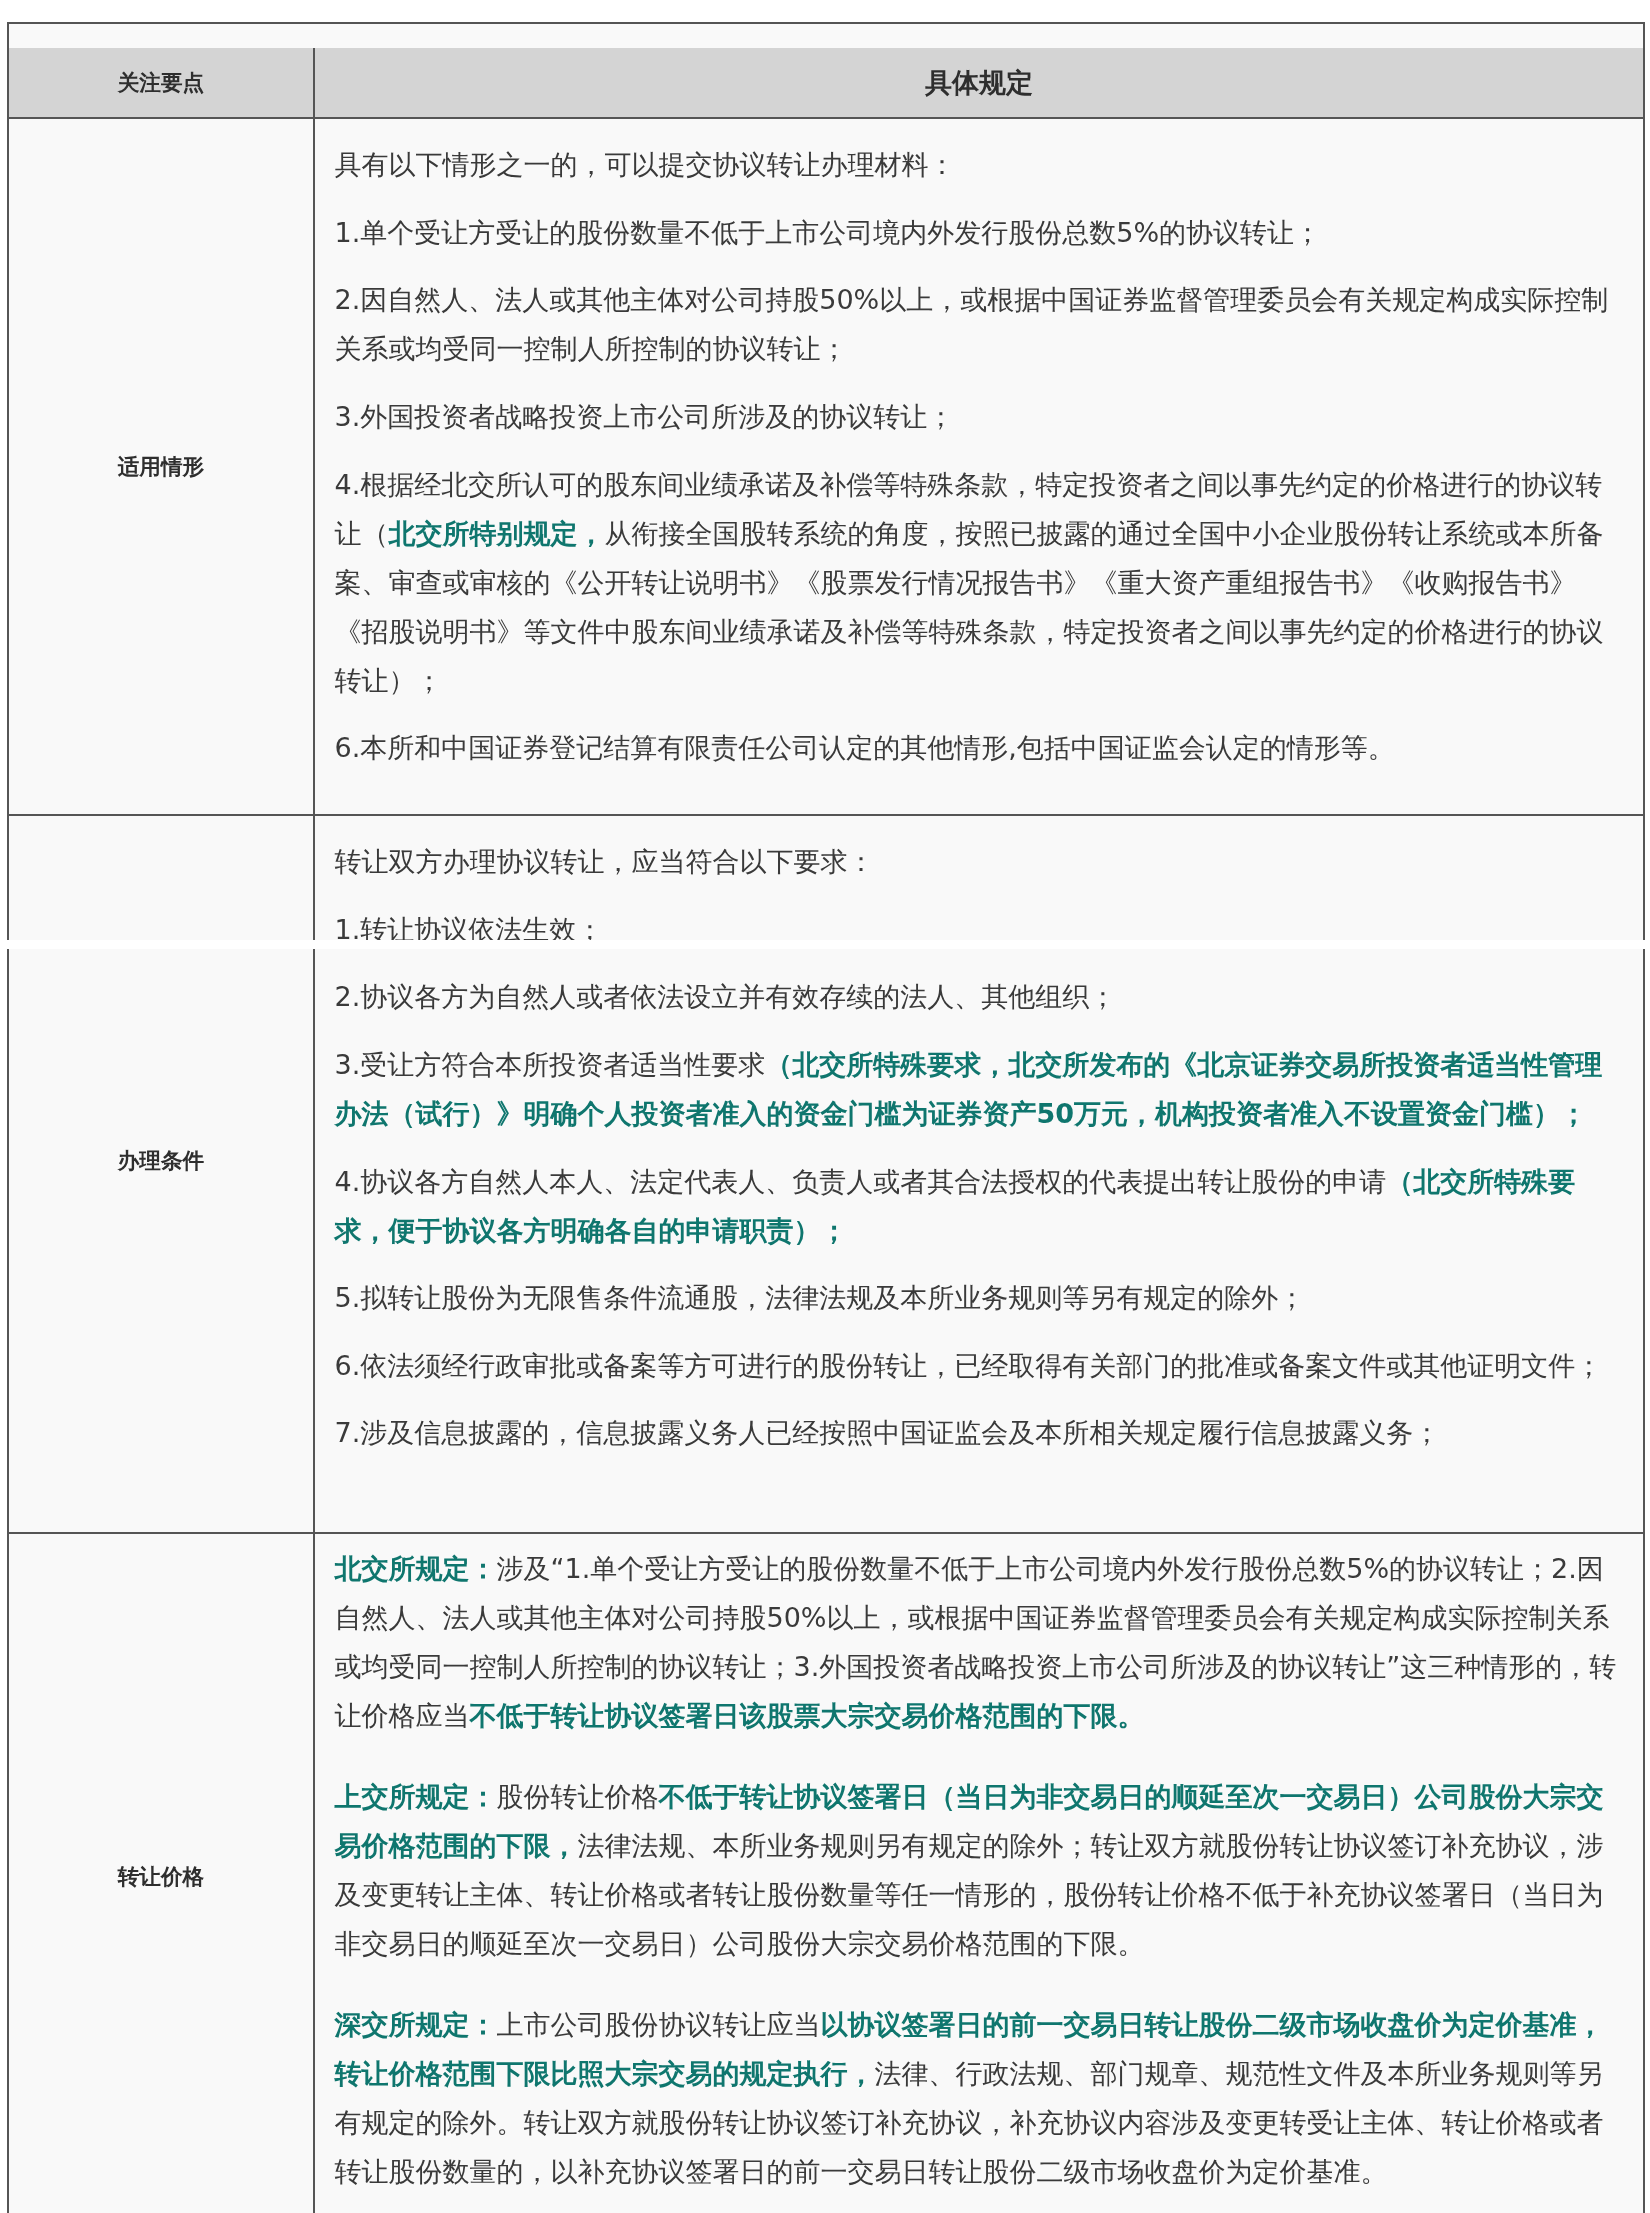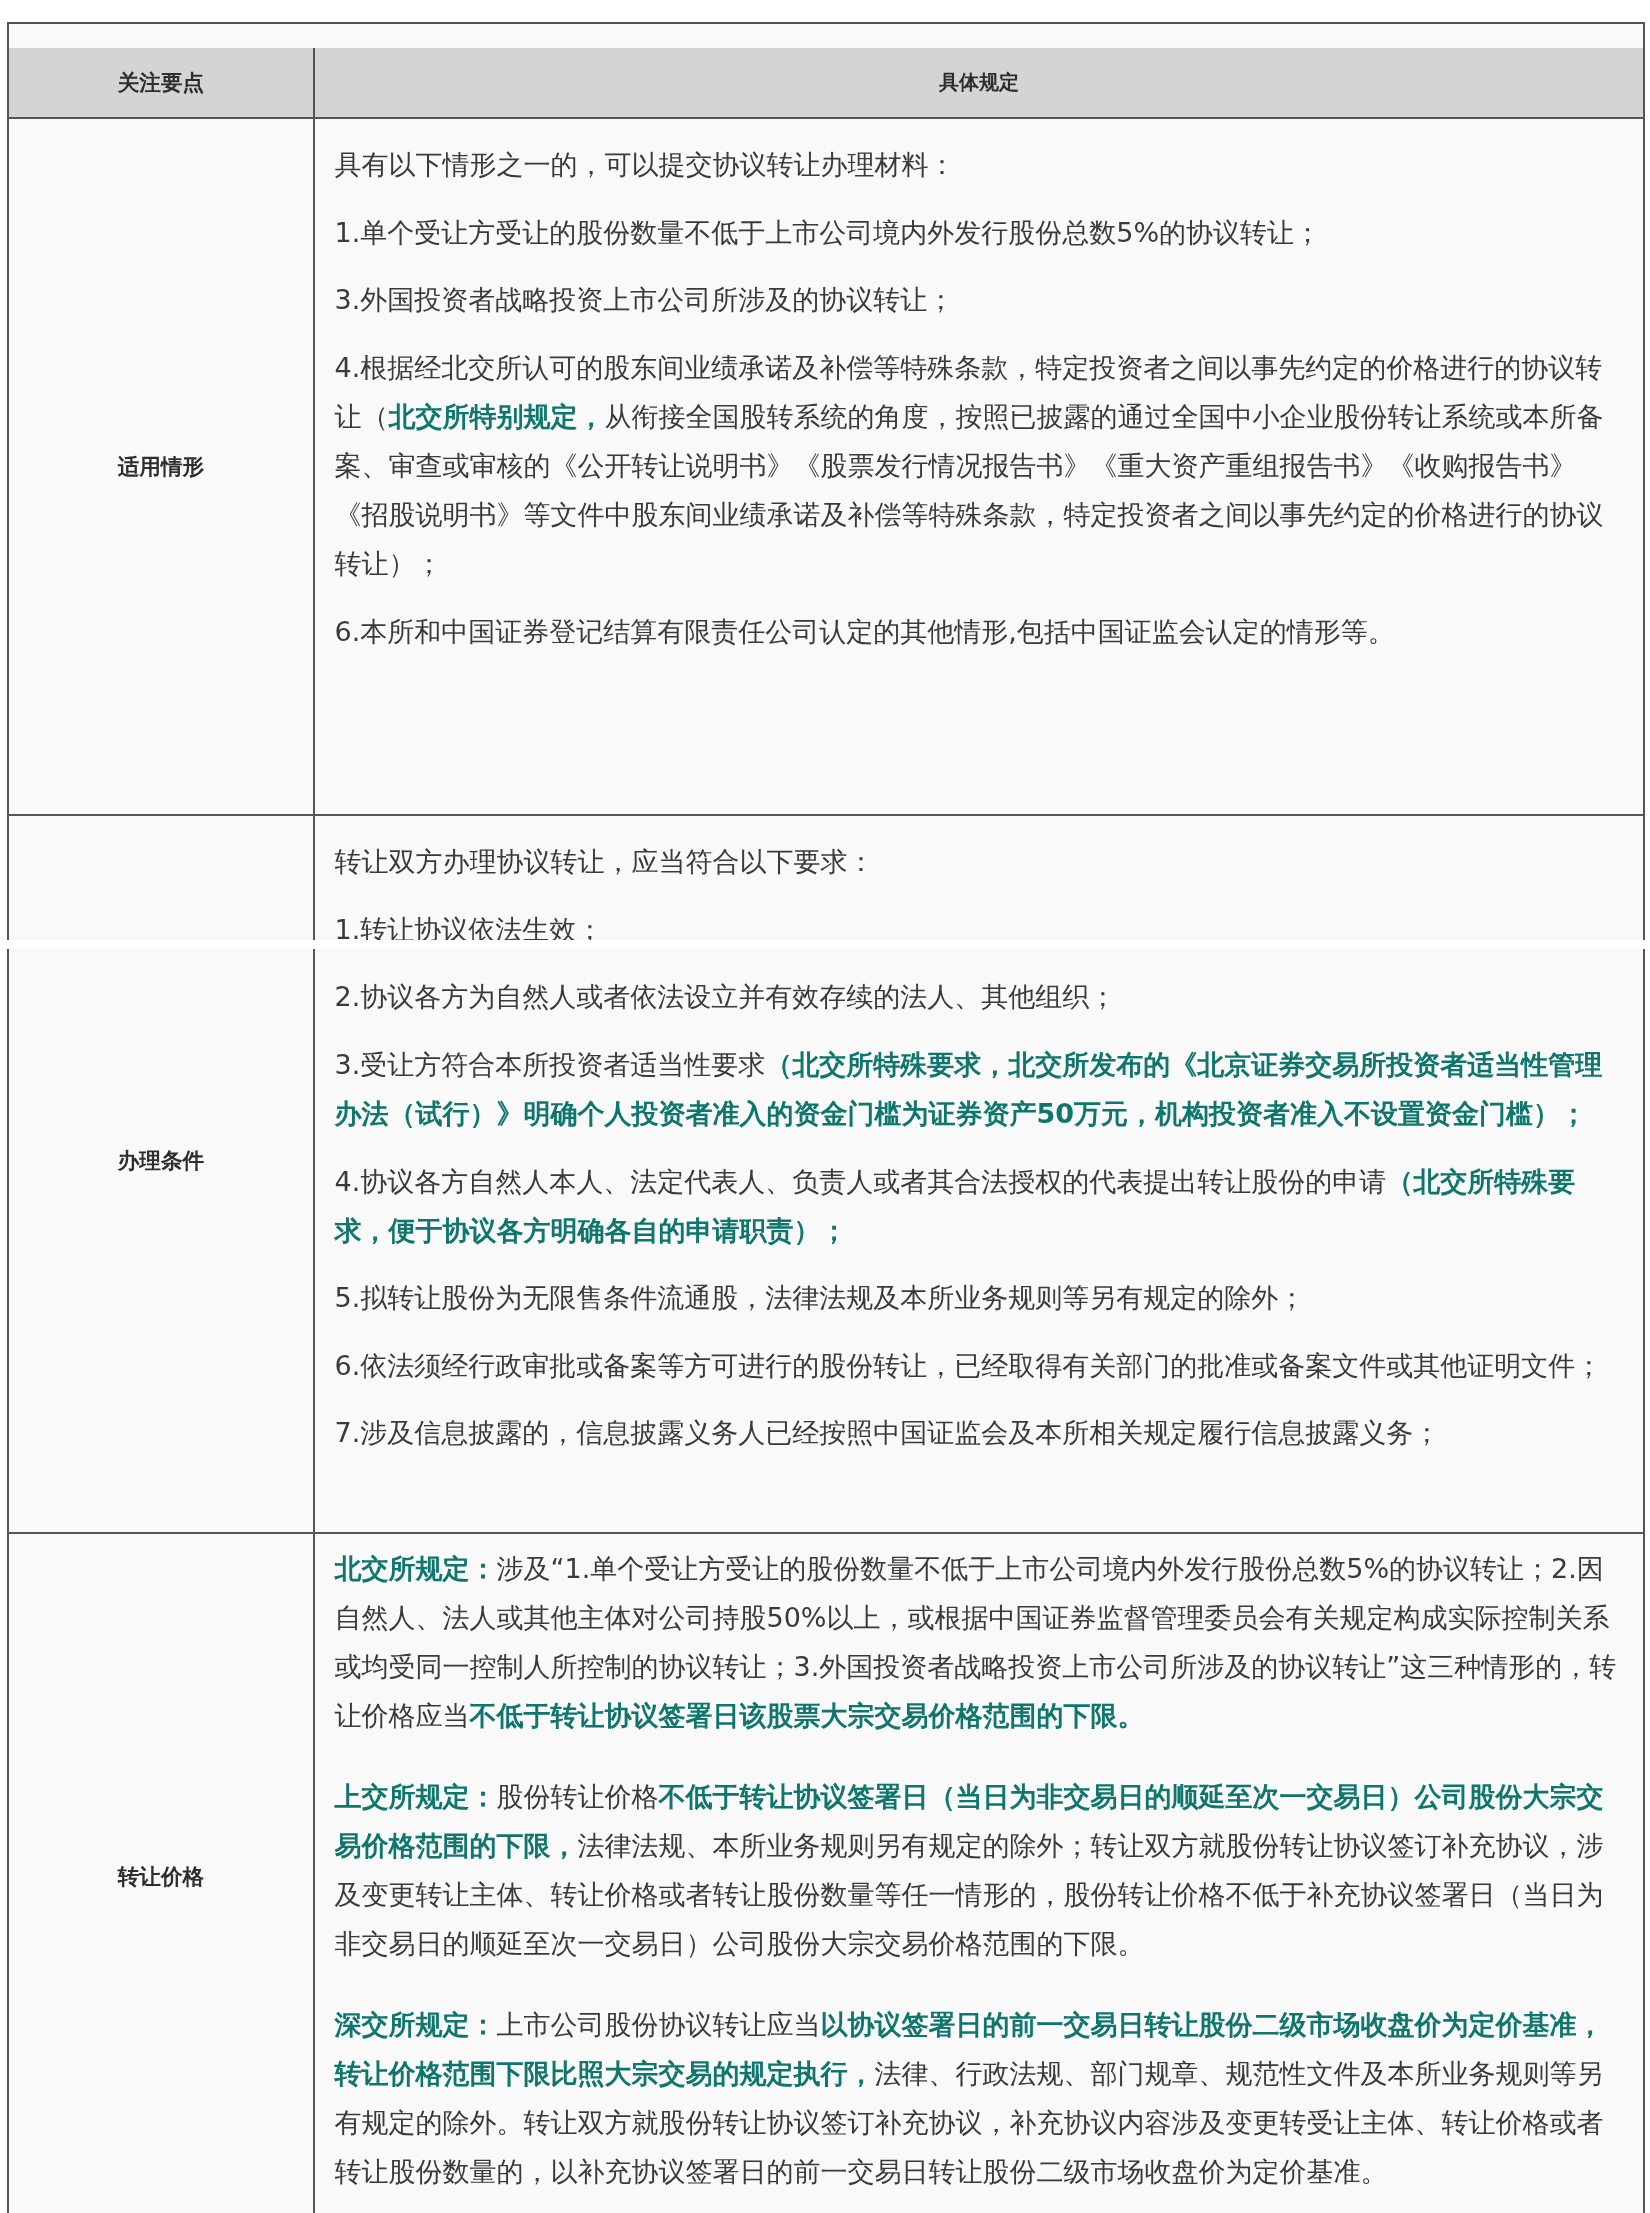--- a/index.html
+++ b/index.html
@@ -7,21 +7,21 @@
          font-family:"DejaVu Sans","Liberation Sans",sans-serif; color:#3a3a3a; }
   .table { position:absolute; left:6.9px; top:21.6px; width:1638px;
            border:2.9px solid #555555; box-sizing:border-box; background:#f9f9f9; }
   .row { display:flex; border-top:2.9px solid #555555; position:relative; }
   .row.header { border-top:none; background:#d4d4d4; height:69px;margin-top:24px; }
   .cell-key { width:306px; flex:0 0 306px; border-right:2.9px solid #555555; box-sizing:border-box;
               display:flex; align-items:center; justify-content:center;
               font-weight:bold; font-size:21.6px; color:#2e2e2e; }
   .cell-val { flex:1; box-sizing:border-box; padding:21.6px 17.6px 21.6px 19.6px; font-size:27px; line-height:49px; }
   .row.header .cell-val { display:flex; align-items:center; justify-content:center;
-                          font-weight:bold; font-size:20px; color:#2e2e2e; padding:7px; }
+                          font-weight:bold; font-size:27px; color:#2e2e2e; padding:7px; }
   .para { margin:0 0 18.6px 0; word-break:break-all; }
   .para:last-child { margin-bottom:0; }
   .row.price .para { margin-bottom:32px; }
   .row.price .para:last-child { margin-bottom:0; }
   .row.price .cell-val { padding-top:10px; padding-bottom:25.5px; }
   .b { font-weight:bold; color:#0f766e; }
   .seam { position:absolute; left:-2.9px; right:-2.9px; height:9.8px; background:#ffffff; z-index:2; }
   #row-0 { height:695px; }
   #row-1 { height:716px; }
   #row-2 { height:685px; }
@@ -33,20 +33,21 @@
   <div class="row header">
     <div class="cell-key">关注要点</div>
     <div class="cell-val">具体规定</div>
   </div>
 
   <div class="row" id="row-0">
     <div class="cell-key">适用情形</div>
     <div class="cell-val">
         <p class="para"><span>具有以下情形之一的，可以提交协议转让办理材料：</span></p>
         <p class="para"><span>1.单个受让方受让的股份数量不低于上市公司境内外发行股份总数5%的协议转让；</span></p>
+        <p class="para"><span>2.因自然人、法人或其他主体对公司持股50%以上，或根据中国证券监督管理委员会有关规定构成实际控制关系或均受同一控制人所控制的协议转让；</span></p>
         <p class="para"><span>3.外国投资者战略投资上市公司所涉及的协议转让；</span></p>
         <p class="para"><span>4.根据经北交所认可的股东间业绩承诺及补偿等特殊条款，特定投资者之间以事先约定的价格进行的协议转让（</span><span class="b">北交所特别规定，</span><span>从衔接全国股转系统的角度，按照已披露的通过全国中小企业股份转让系统或本所备案、审查或审核的《公开转让说明书》《股票发行情况报告书》《重大资产重组报告书》《收购报告书》《招股说明书》等文件中股东间业绩承诺及补偿等特殊条款，特定投资者之间以事先约定的价格进行的协议转让）；</span></p>
         <p class="para"><span>6.本所和中国证券登记结算有限责任公司认定的其他情形,包括中国证监会认定的情形等。</span></p>
       </div>
   </div>
 
   <div class="row" id="row-1">
     <div class="seam" style="top:124px;"></div>
     <div class="cell-key" style="align-items:flex-start;padding-top:330px;">办理条件</div>
     <div class="cell-val">

